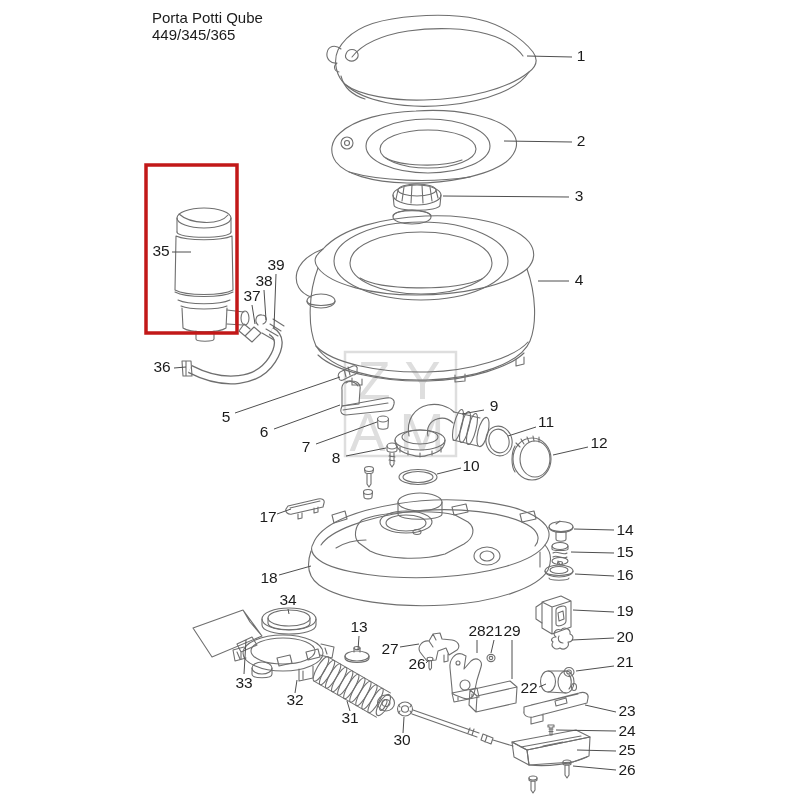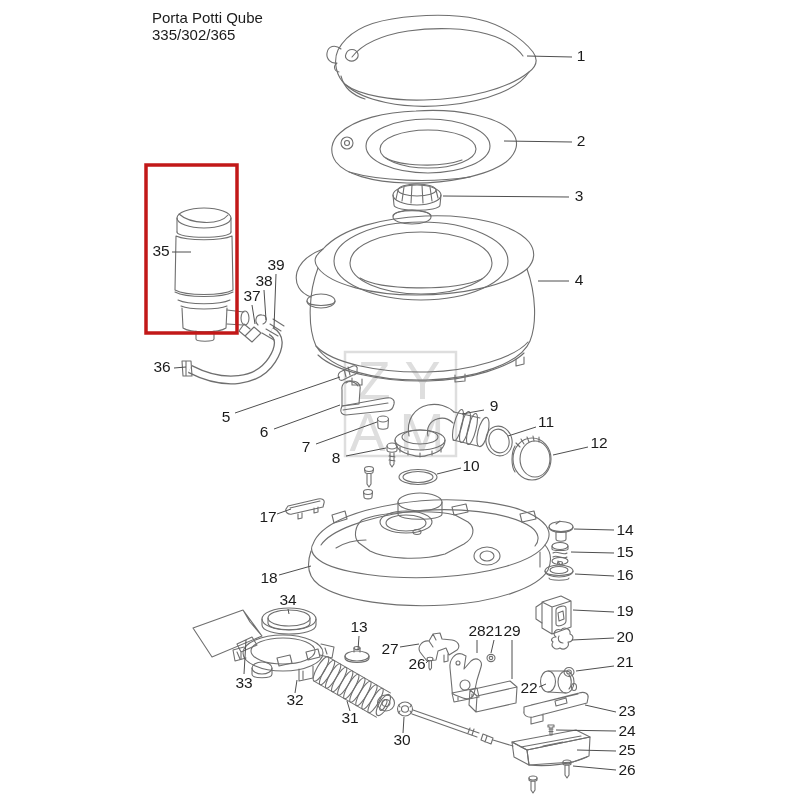--- a/index.html
+++ b/index.html
@@ -13,21 +13,21 @@
   .wm-text{font-family:"Liberation Sans",sans-serif;font-size:54px;fill:#dedede;letter-spacing:14px;text-anchor:middle;}
   .hl{fill:none;}
 </style>
 </head>
 <body>
 
 <div id="stage">
 
   <div id="title-block">
     <div>Porta Potti Qube</div>
-    <div>335/302/365</div>
+    <div>449/345/365</div>
   </div>
 
   <svg width="800" height="800" viewBox="0 0 800 800">
 
     <g>
       <rect class="wm-box" x="345" y="352" width="111" height="104"></rect>
       <text class="wm-text" x="406" y="399">ZY</text>
       <text class="wm-text" x="404" y="451">AM</text>
     </g>
 

